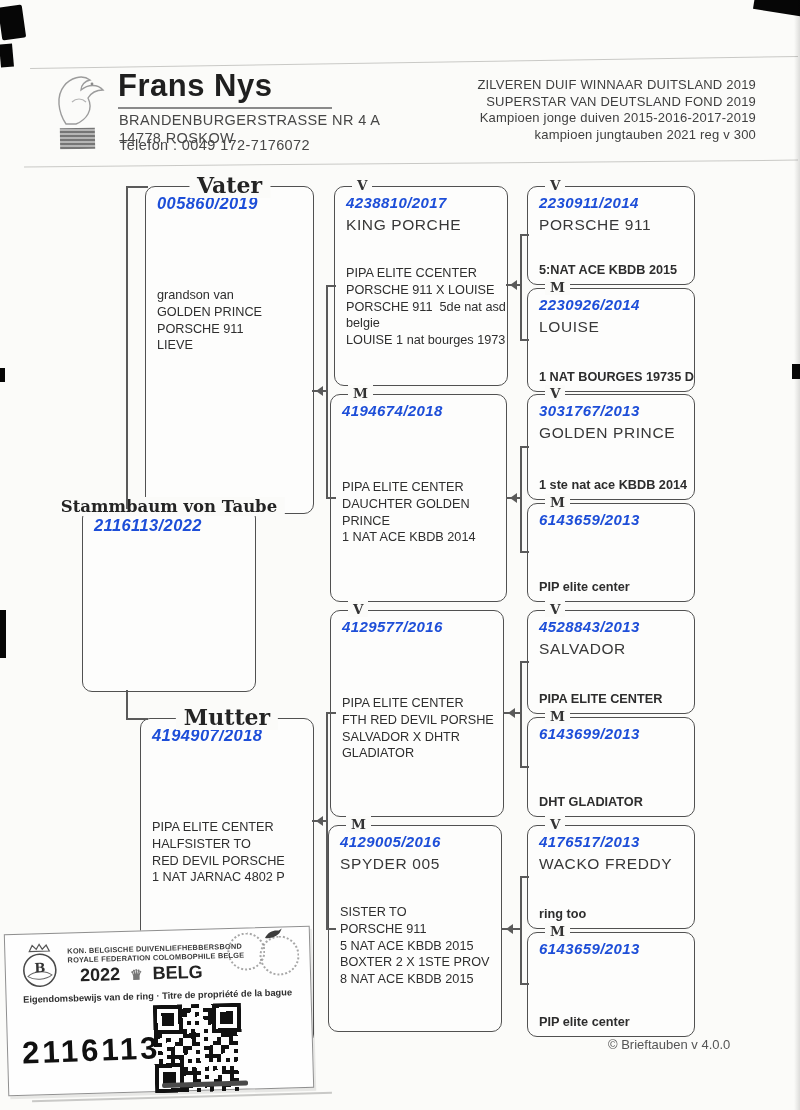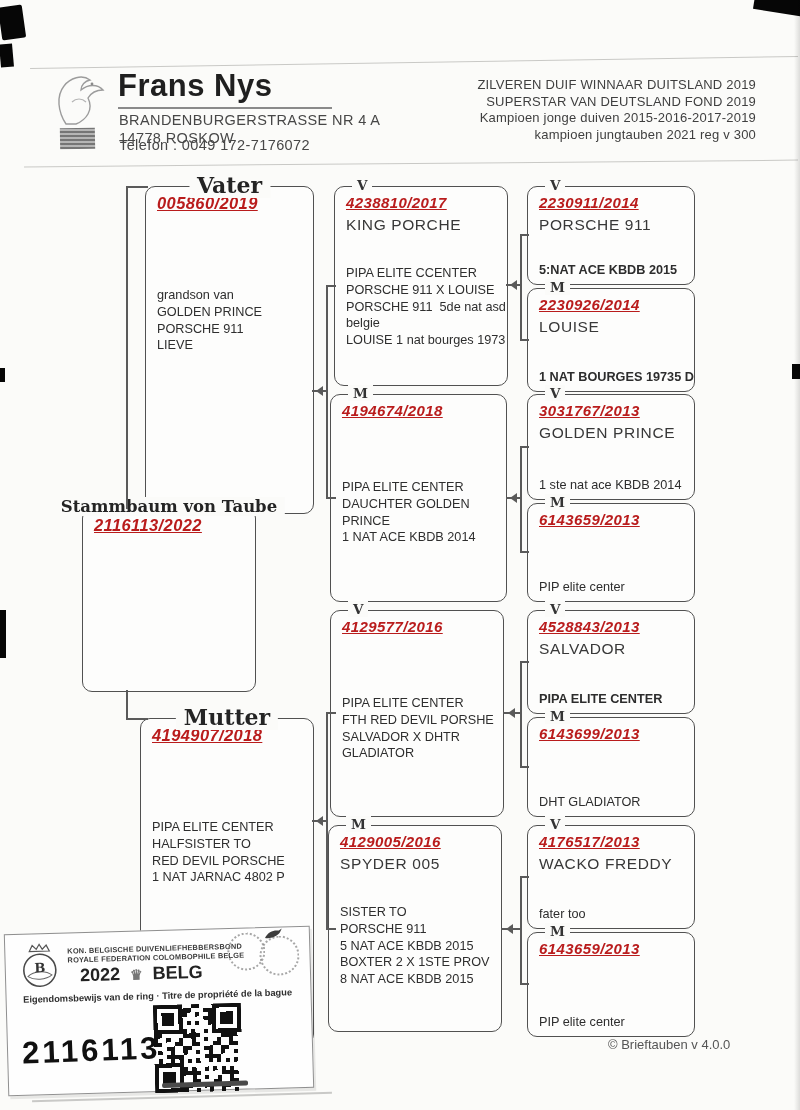--- a/index.html
+++ b/index.html
@@ -11,28 +11,28 @@
   #owner-name{position:absolute;left:118px;top:68px;font-size:31px;font-weight:bold;color:#1f1f1f;letter-spacing:.5px;text-align:center;}
   #name-underline{position:absolute;left:118px;top:107px;width:214px;height:2px;background:#8a8a8a;}
   .addr{position:absolute;left:119px;font-size:14.5px;color:#474747;letter-spacing:.4px;}
   #achievements{position:absolute;left:400px;top:77px;width:356px;text-align:right;
                 font-size:13px;line-height:16.5px;color:#3f3f3f;letter-spacing:.2px;}
   .sepline{position:absolute;height:1px;background:#c9c9c6;}
 
   
   .box{position:absolute;border:1.6px solid #515151;border-radius:10px;background:rgba(255,255,255,.55);z-index:2;}
   .ring{position:absolute;left:11px;top:7px;font-style:italic;font-weight:bold;font-size:15px;
-        text-decoration:underline;color:#b91c1c;letter-spacing:.4px;white-space:nowrap;}
+        color:#1d4ed8;letter-spacing:.4px;white-space:nowrap;}
   .big .ring{font-size:16.5px;}
   .name{position:absolute;left:11px;top:29px;font-size:15.5px;color:#383838;letter-spacing:.6px;white-space:nowrap;}
   .notes{position:absolute;left:11px;top:78px;right:1px;font-size:12.7px;line-height:1.32;
          font-weight:500;color:#2e2e2e;white-space:pre-line;overflow:hidden;}
   .notes.pre{white-space:pre;}
   .footnote{position:absolute;left:11px;bottom:7px;font-size:12.7px;font-weight:600;color:#2d2d2d;white-space:nowrap;}
-  .footnote.lite{font-weight:400;margin-top:16px;}
+  .footnote.lite{font-weight:700;margin-top:16px;}
   .marker{position:absolute;top:-10px;left:17px;padding:0 5px;background:#fbfbf9;
           font-family:"DejaVu Serif",serif;font-weight:bold;font-size:13.5px;color:#333;}
   .boxtitle{position:absolute;top:-15px;left:50%;transform:translateX(-50%);padding:0 8px;background:#fbfbf9;
             font-family:"DejaVu Serif",serif;font-weight:bold;font-size:22px;color:#242424;white-space:nowrap;z-index:2;}
   .boxtitle.small{font-size:16.5px;top:-12px;}
 
   
   .cl{position:absolute;background:#5a5a5a;z-index:3;}
   .arrow{position:absolute;width:0;height:0;border-top:5px solid transparent;border-bottom:5px solid transparent;
          border-right:7px solid #5a5a5a;z-index:3;}
@@ -223,21 +223,21 @@
   </div>
   <div class="box" style="left:527px;top:717px;width:166px;height:98px;">
     <span class="marker">M</span>
     <span class="ring">6143699/2013</span>
     <div class="footnote lite">DHT GLADIATOR</div>
   </div>
   <div class="box" style="left:527px;top:825px;width:166px;height:102px;">
     <span class="marker">V</span>
     <span class="ring">4176517/2013</span>
     <span class="name">WACKO FREDDY</span>
-    <div class="footnote lite">fater too</div>
+    <div class="footnote lite">ring too</div>
   </div>
   <div class="box" style="left:527px;top:932px;width:166px;height:103px;">
     <span class="marker">M</span>
     <span class="ring">6143659/2013</span>
     <div class="footnote lite">PIP elite center</div>
   </div>
 
   <div id="ring-card">
     <svg style="position:absolute;left:10px;top:8px;" width="48" height="50" viewBox="0 0 48 50">
       <path d="M14 9 l3 -6 4 4 3 -5 3 5 4 -4 3 6 z" fill="none" stroke="#555" stroke-width="1.2"></path>

